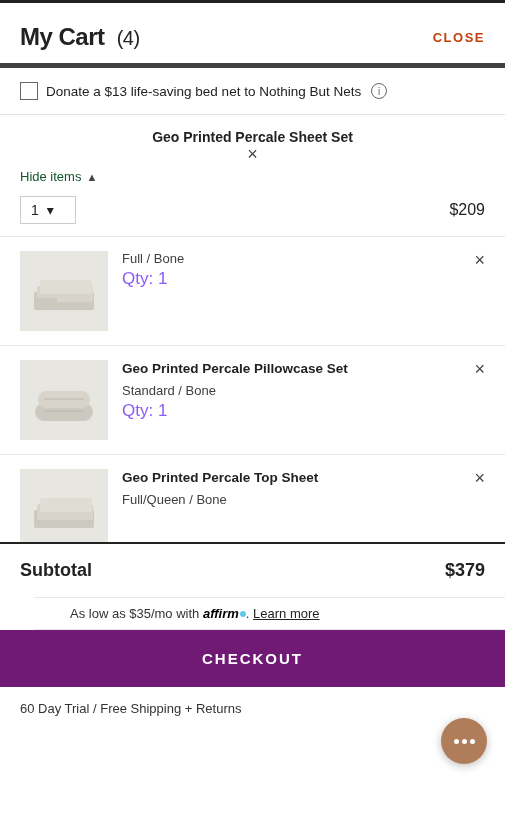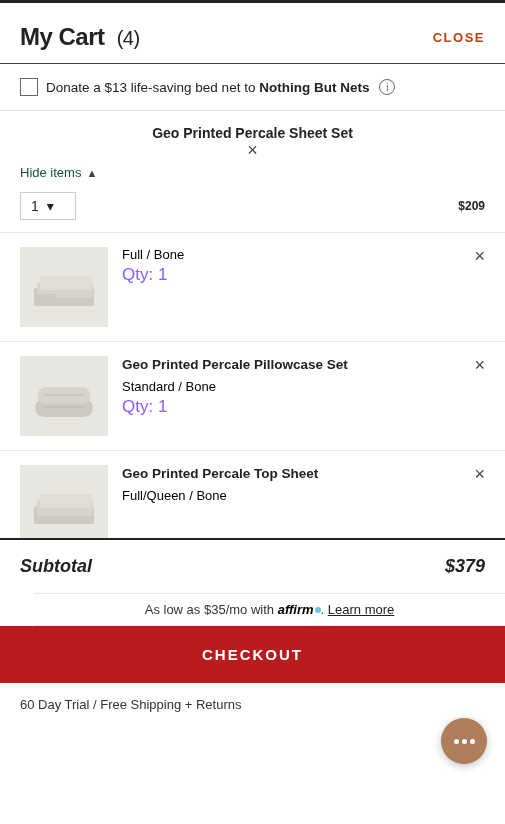--- a/index.html
+++ b/index.html
@@ -13,21 +13,21 @@
       position: relative;
       overflow-x: hidden;
     }
 
     
     .cart-header {
       display: flex;
       justify-content: space-between;
       align-items: center;
       padding: 20px 20px 12px 20px;
-      border-bottom: 1px solid #404040;
+      border-bottom: 5px solid #404040;
     }
     .cart-title {
       font-size: 24px;
       font-weight: 700;
       letter-spacing: -0.5px;
     }
     .close-btn {
       font-size: 13px;
       font-weight: 600;
       letter-spacing: 1.5px;
@@ -53,21 +53,21 @@
       border: 1.5px solid #666;
       background: #fff;
       flex-shrink: 0;
       cursor: pointer;
     }
     .donation-text {
       font-size: 13.5px;
       color: #222;
     }
     .donation-bold {
-      font-weight: 700;
+      font-weight: 400;
     }
     .info-icon {
       display: inline-flex;
       align-items: center;
       justify-content: center;
       width: 16px;
       height: 16px;
       border-radius: 50%;
       border: 1.5px solid #666;
       font-size: 10px;
@@ -133,22 +133,22 @@
     }
     .qty-select-wrapper span {
       font-size: 14px;
       color: #222;
     }
     .qty-chevron {
       font-size: 11px;
       color: #444;
     }
     .bundle-price {
-      font-size: 12px;
-      font-weight: 700;
+      font-size: 16px;
+      font-weight: 400;
     }
 
     
     .item-row {
       display: flex;
       align-items: flex-start;
       padding: 14px 20px;
       border-top: 1px solid #e8e8e8;
       gap: 14px;
     }
@@ -175,21 +175,21 @@
       flex: 1;
     }
     .item-name {
       font-size: 13.5px;
       font-weight: 600;
       line-height: 1.4;
       margin-bottom: 4px;
     }
     .item-variant {
       font-size: 13px;
-      color: #000000;
+      color: #404040;
       margin-bottom: 3px;
     }
     .item-qty {
       font-size: 17px;
       color: #8b5cf6;
     }
     .item-remove {
       background: none;
       border: none;
       cursor: pointer;
@@ -200,34 +200,33 @@
       flex-shrink: 0;
     }
 
     
     .subtotal-row {
       display: flex;
       justify-content: space-between;
       align-items: center;
       padding: 16px 20px;
       border-top: 2px solid #222;
-      font-style: italic;
     }
     .subtotal-label {
       font-size: 18px;
       font-weight: 700;
     }
     .subtotal-amount {
       font-size: 18px;
       font-weight: 700;
     }
 
     
     .affirm-row {
-      text-align: center;
+      text-align: left;
       padding: 8px 36px;
       font-size: 13px;
       color: #333;
       border-top: 1px solid #e8e8e8;
       border-bottom: 1px solid #e8e8e8;
       margin-left: 34px;
     }
     .affirm-logo {
       display: inline-block;
       font-weight: 700;
@@ -252,21 +251,21 @@
       text-decoration: underline;
       cursor: pointer;
       font-size: 13px;
     }
 
     
     .checkout-btn {
       display: flex;
       justify-content: center;
       align-items: center;
-      background: #b91c1c;
+      background: #701a75;
       color: #fff;
       font-size: 15px;
       font-weight: 700;
       letter-spacing: 2px;
       padding: 20px;
       width: 100%;
       border: none;
       cursor: pointer;
       text-transform: uppercase;
       margin-top: 0;

